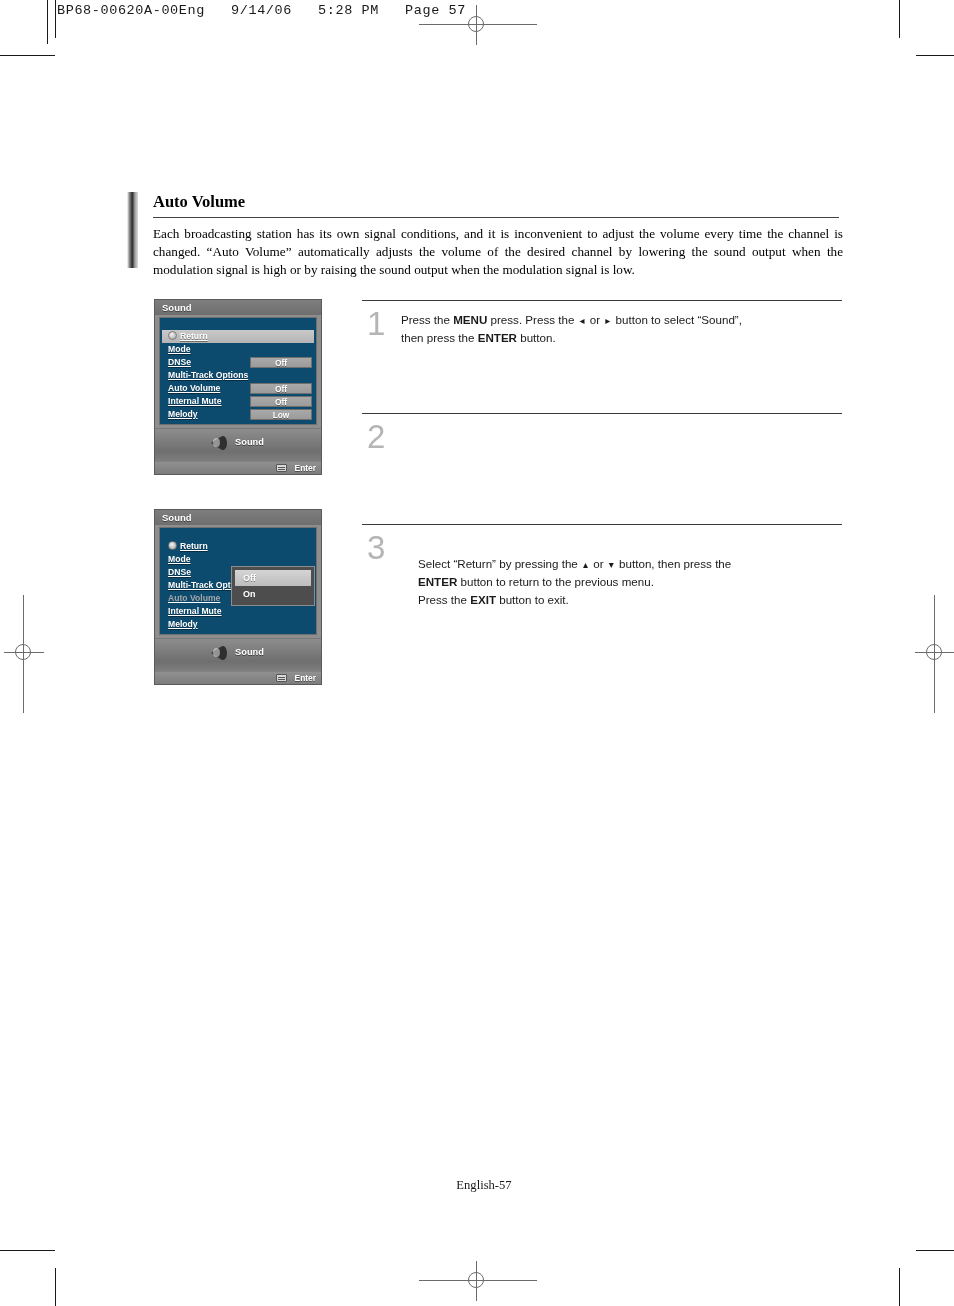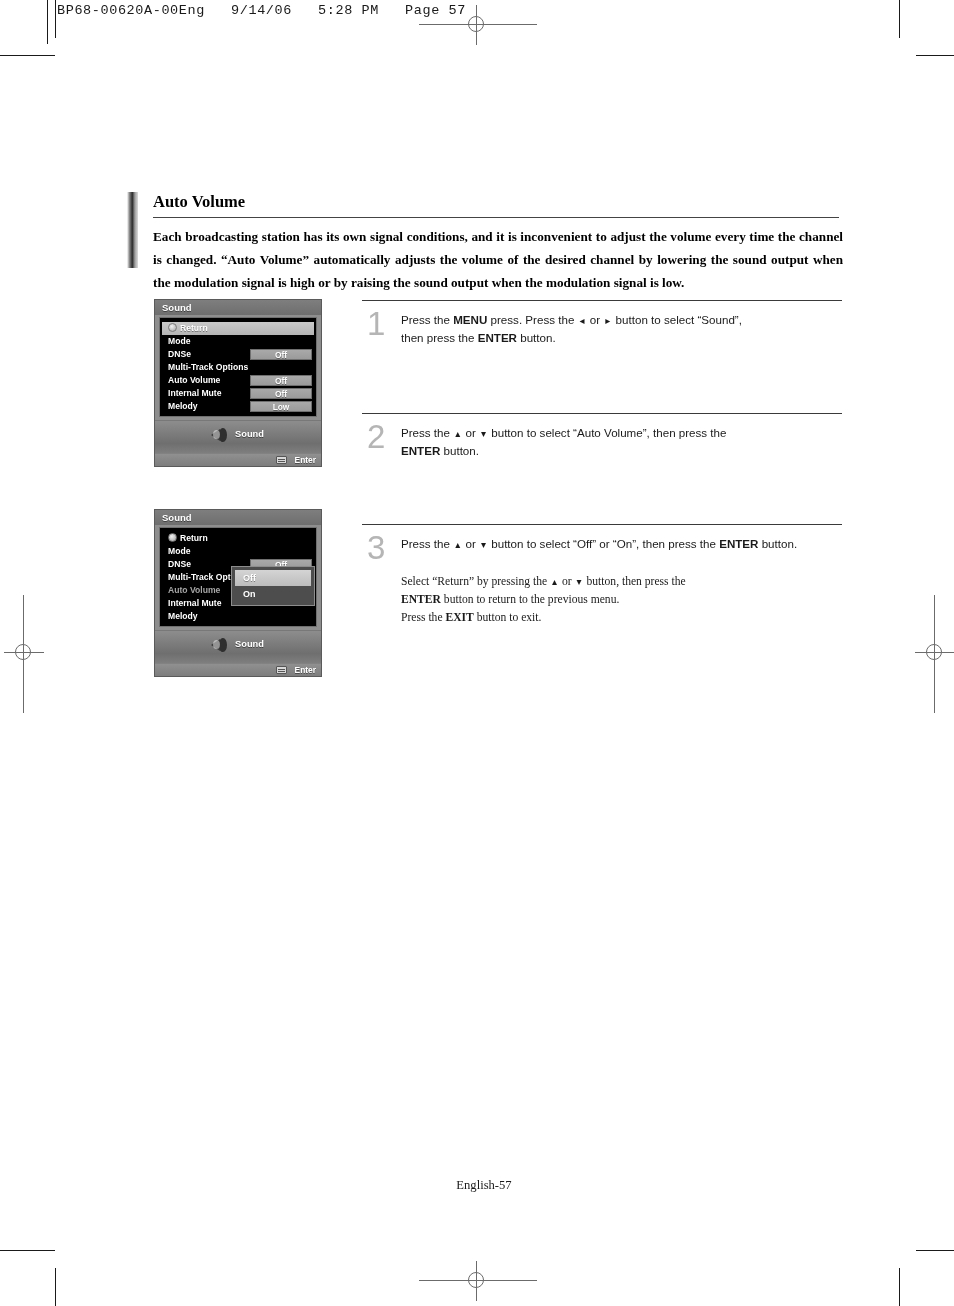--- a/index.html
+++ b/index.html
@@ -75,24 +75,23 @@
   .sec-rule {
     margin-left: 26px;
     height: 1px;
     background: #444;
     width: 686px;
   }
   .sec-body {
     margin: 7px 0 8px 26px;
     width: 690px;
     font-size: 13.2px;
-    line-height: 23px;
+    line-height: 18px;
     text-align: justify;
     font-family: "Liberation Serif", serif;
-    font-weight: bold;
   }
 
   
   .osd {
     position: absolute;
     width: 168px;
     background: #8e8e8e;
     border: 1px solid #5a5a5a;
     box-sizing: border-box;
     font-family: "Liberation Sans", sans-serif;
@@ -105,22 +104,23 @@
     font-size: 9.5px;
     font-weight: bold;
     color: #ffffff;
     background: linear-gradient(to bottom,#7e7e7e,#6e6e6e);
     text-shadow: 0 1px 0 rgba(0,0,0,0.45);
   }
   .osd-list {
     position: relative;
     margin: 2px 4px 0 4px;
     border: 1px solid #6f6f6f;
-    background: #000000;
-    padding: 4px 0 3px 0;
+    background: #0c4a6e;
+    padding: 12px 0 3px 0;
+    text-decoration: underline;
   }
   .osd-row {
     position: relative;
     height: 13px;
     line-height: 13px;
     font-size: 8.6px;
     font-weight: bold;
     padding-left: 8px;
     white-space: nowrap;
     text-shadow: 0 1px 0 rgba(0,0,0,0.4);
@@ -259,22 +259,22 @@
   }
   .step .txt {
     margin-left: 39px;
     font-family: "Liberation Sans", sans-serif;
     font-size: 11.6px;
     line-height: 18px;
     color: #1a1a1a;
   }
   .step .txt b { font-weight: bold; }
   .extra {
-    margin: 20px 0 0 39px;
-    font-family: Liberation Serif, serif;
+    margin: 20px 0 0 56px;
+    font-family: Liberation Sans, sans-serif;
     font-size: 11.6px;
     line-height: 18px;
     color: #1a1a1a;
   }
   .arr { font-size: 10px; line-height: 1; display: inline-block; padding: 0 2px; color:#1a1a1a; }
 
   
   .footer {
     position: absolute;
     left: 0; top: 1178px; width: 954px;
@@ -385,23 +385,21 @@
     </div>
   </div>
 
   <div class="steps" id="steps-root">
       <div class="step" style="min-height: 102px;">
         <div class="num">1</div>
         <div class="txt"><span>Press the </span><b>MENU</b><span> press. Press the </span><span class="arr">◂</span><span> or </span><span class="arr">▸</span><span> button to select “Sound”,</span><br><span>then press the </span><b>ENTER</b><span> button.</span></div>
       </div>
       <div class="step" style="min-height: 100px;">
         <div class="num">2</div>
-        <div class="txt"><span>Press the </span><span class="arr">▴</span><span> or </span><span class="arr">▾</span><span> button to select “Auto Volume”, then press the</span><br><b>ENTER</b><span> button.</span></div>
       </div>
       <div class="step" style="min-height: 120px;">
         <div class="num">3</div>
-        <div class="txt"><span>Press the </span><span class="arr">▴</span><span> or </span><span class="arr">▾</span><span> button to select “Off” or “On”, then press the </span><b>ENTER</b><span> button.</span></div>
         <div class="extra"><span>Select “Return” by pressing the </span><span class="arr">▴</span><span> or </span><span class="arr">▾</span><span> button, then press the</span><br><b>ENTER</b><span> button to return to the previous menu.</span><br><span>Press the </span><b>EXIT</b><span> button to exit.</span></div>
       </div>
     </div>
 
   <div class="footer">English-57</div>
 </div>
 
 </body></html>

